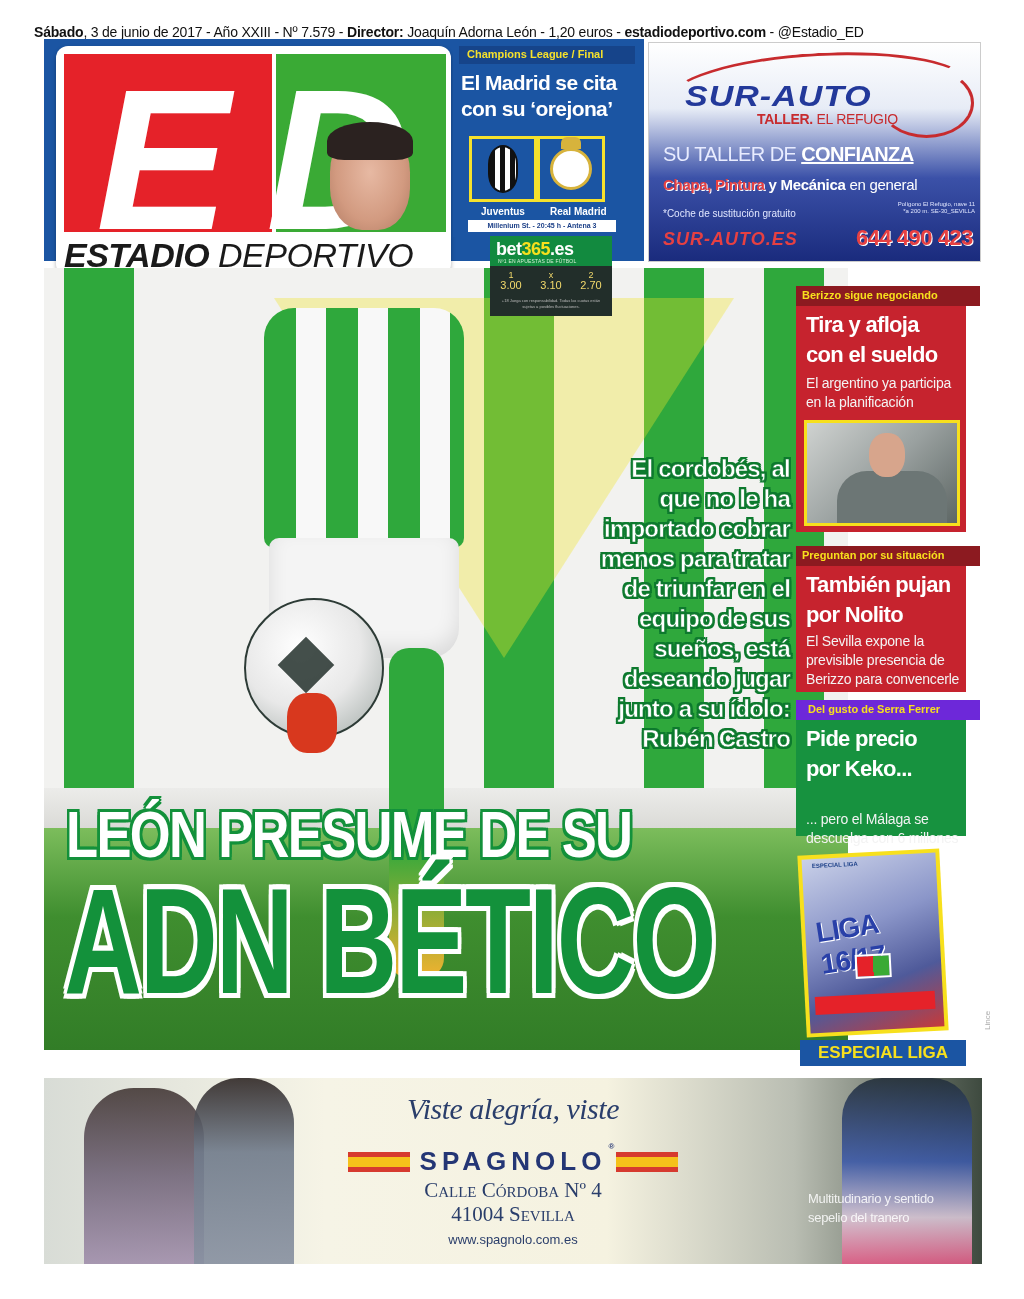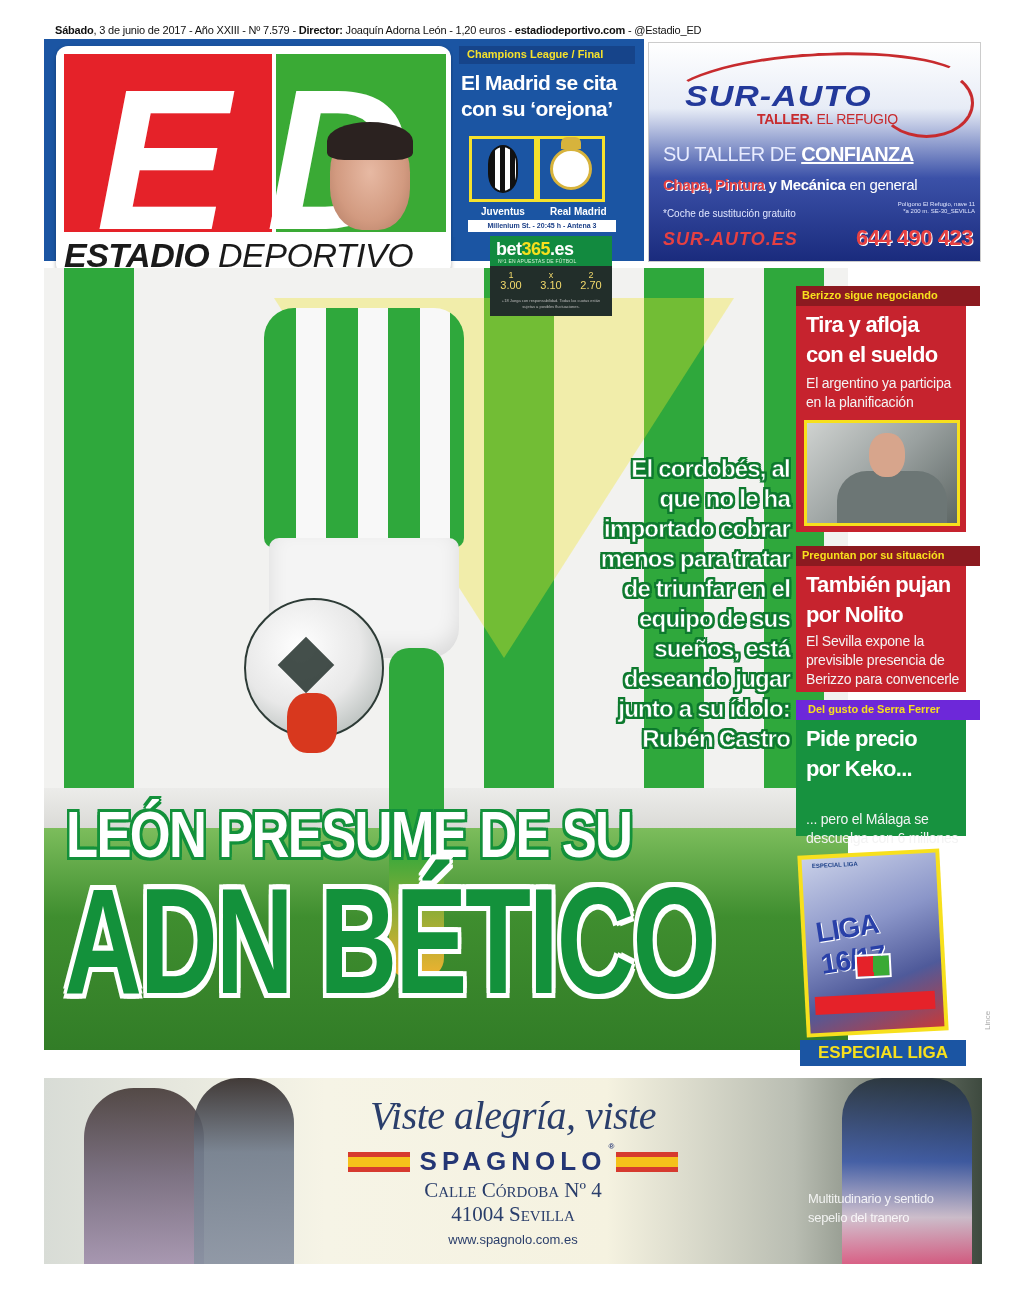--- a/index.html
+++ b/index.html
@@ -1,19 +1,19 @@
 <!DOCTYPE html>
 <html><head>
 <meta charset="utf-8">
 <style>
   * { box-sizing: border-box; margin: 0; padding: 0; }
   html, body { width: 1024px; height: 1299px; background: #ffffff; overflow: hidden; }
   body { position: relative; font-family: "Liberation Sans", sans-serif; }
 
-  .dateline { position: absolute; left: 55px; top: 24px; font-size: 11px; color: #111; white-space: nowrap; letter-spacing: -0.2px; }
+  .dateline { position: absolute; left: 34px; top: 24px; font-size: 14px; color: #111; white-space: nowrap; letter-spacing: -0.2px; }
   .dateline b { font-weight: bold; }
 
   
   .top-band { position: absolute; left: 44px; top: 39px; width: 600px; height: 222px; background: #1b55a3; }
 
   
   .logo { position: absolute; left: 56px; top: 46px; width: 395px; height: 230px; background: #fff; border-radius: 12px; overflow: hidden; box-shadow: 0 2px 4px rgba(0,0,0,.3); }
   .logo .red { position: absolute; left: 8px; top: 8px; width: 208px; height: 178px; background: #e52229; }
   .logo .green { position: absolute; left: 220px; top: 8px; width: 170px; height: 178px; background: #3aaa35; }
   .logo .e-letter { position: absolute; left: 40px; top: 14px; font-size: 200px; font-weight: bold; font-style: italic; color: #fff; line-height: 1; letter-spacing: -10px; }
@@ -116,21 +116,21 @@
   .liga-cover .inner .band { position: absolute; left: 6px; top: 138px; width: 120px; height: 18px; background: #e52229; }
   .liga-cover .inner .cov-label { position: absolute; left: 10px; top: 4px; font-size: 6px; color: #1b3f87; font-weight: bold; }
   .liga-tag { position: absolute; left: 800px; top: 1040px; width: 166px; height: 26px; background: #1b55a3; color: #f7e01d; font-size: 17px; font-weight: bold; text-align: center; line-height: 26px; }
   .credit { position: absolute; left: 983px; top: 1030px; font-size: 8px; color: #aaa; transform: rotate(-90deg); transform-origin: left top; }
 
   
   .ad-spagnolo { position: absolute; left: 44px; top: 1078px; width: 938px; height: 186px; background: linear-gradient(90deg, #d8dcd6 0%, #f6f4e6 30%, #f5f2e0 60%, #b9bdb2 80%, #3e4a3f 100%); overflow: hidden; }
   .sp-people-left { position: absolute; left: 40px; top: 10px; width: 120px; height: 176px; background: linear-gradient(180deg, #3a2e2c 0%, #6b5e73 50%, #9d8aa9 100%); border-radius: 50px 50px 0 0; opacity: .85; }
   .sp-people-left2 { position: absolute; left: 150px; top: 0; width: 100px; height: 186px; background: linear-gradient(180deg, #2f2725 0%, #6f7a8a 40%, #8790a0 100%); border-radius: 45px 45px 0 0; opacity: .9; }
   .sp-people-right { position: absolute; left: 798px; top: 0; width: 130px; height: 186px; background: linear-gradient(180deg, #24303a 0%, #3d5aa8 45%, #d8c6d6 75%, #e05b85 100%); border-radius: 40px 40px 0 0; opacity: .9; }
-  .sp-slogan { position: absolute; left: 0; width: 100%; top: 14px; text-align: center; color: #2a3e6b; font-family: "Liberation Serif", serif; font-style: italic; font-size: 40px; letter-spacing: -0.5px; }
+  .sp-slogan { position: absolute; left: 0; width: 100%; top: 14px; text-align: center; color: #2a3e6b; font-family: "Liberation Serif", serif; font-style: italic; font-size: 30px; letter-spacing: -0.5px; }
   .sp-brand-row { position: absolute; left: 0; width: 100%; top: 68px; display: flex; justify-content: center; align-items: center; gap: 10px; }
   .sp-flag { width: 62px; height: 20px; background: linear-gradient(180deg, #d63a2f 0 25%, #f5c11a 25% 75%, #d63a2f 75% 100%); }
   .sp-brand { color: #243675; font-size: 26px; font-weight: 900; letter-spacing: 5px; position: relative; }
   .sp-brand sup { font-size: 8px; position: absolute; top: -4px; right: -8px; letter-spacing: 0; }
   .sp-addr1 { position: absolute; left: 0; width: 100%; top: 100px; text-align: center; color: #2a3e6b; font-family: "Liberation Serif", serif; font-size: 21px; font-variant: small-caps; }
   .sp-addr2 { position: absolute; left: 0; width: 100%; top: 124px; text-align: center; color: #2a3e6b; font-family: "Liberation Serif", serif; font-size: 21px; font-variant: small-caps; }
   .sp-web { position: absolute; left: 0; width: 100%; top: 154px; text-align: center; color: #2a3e6b; font-size: 13px; }
   .sp-overlay { position: absolute; left: 764px; top: 111px; width: 170px; color: rgba(255,255,255,0.85); font-size: 13px; line-height: 19px; letter-spacing: -0.3px; }
 </style>
 </head>

